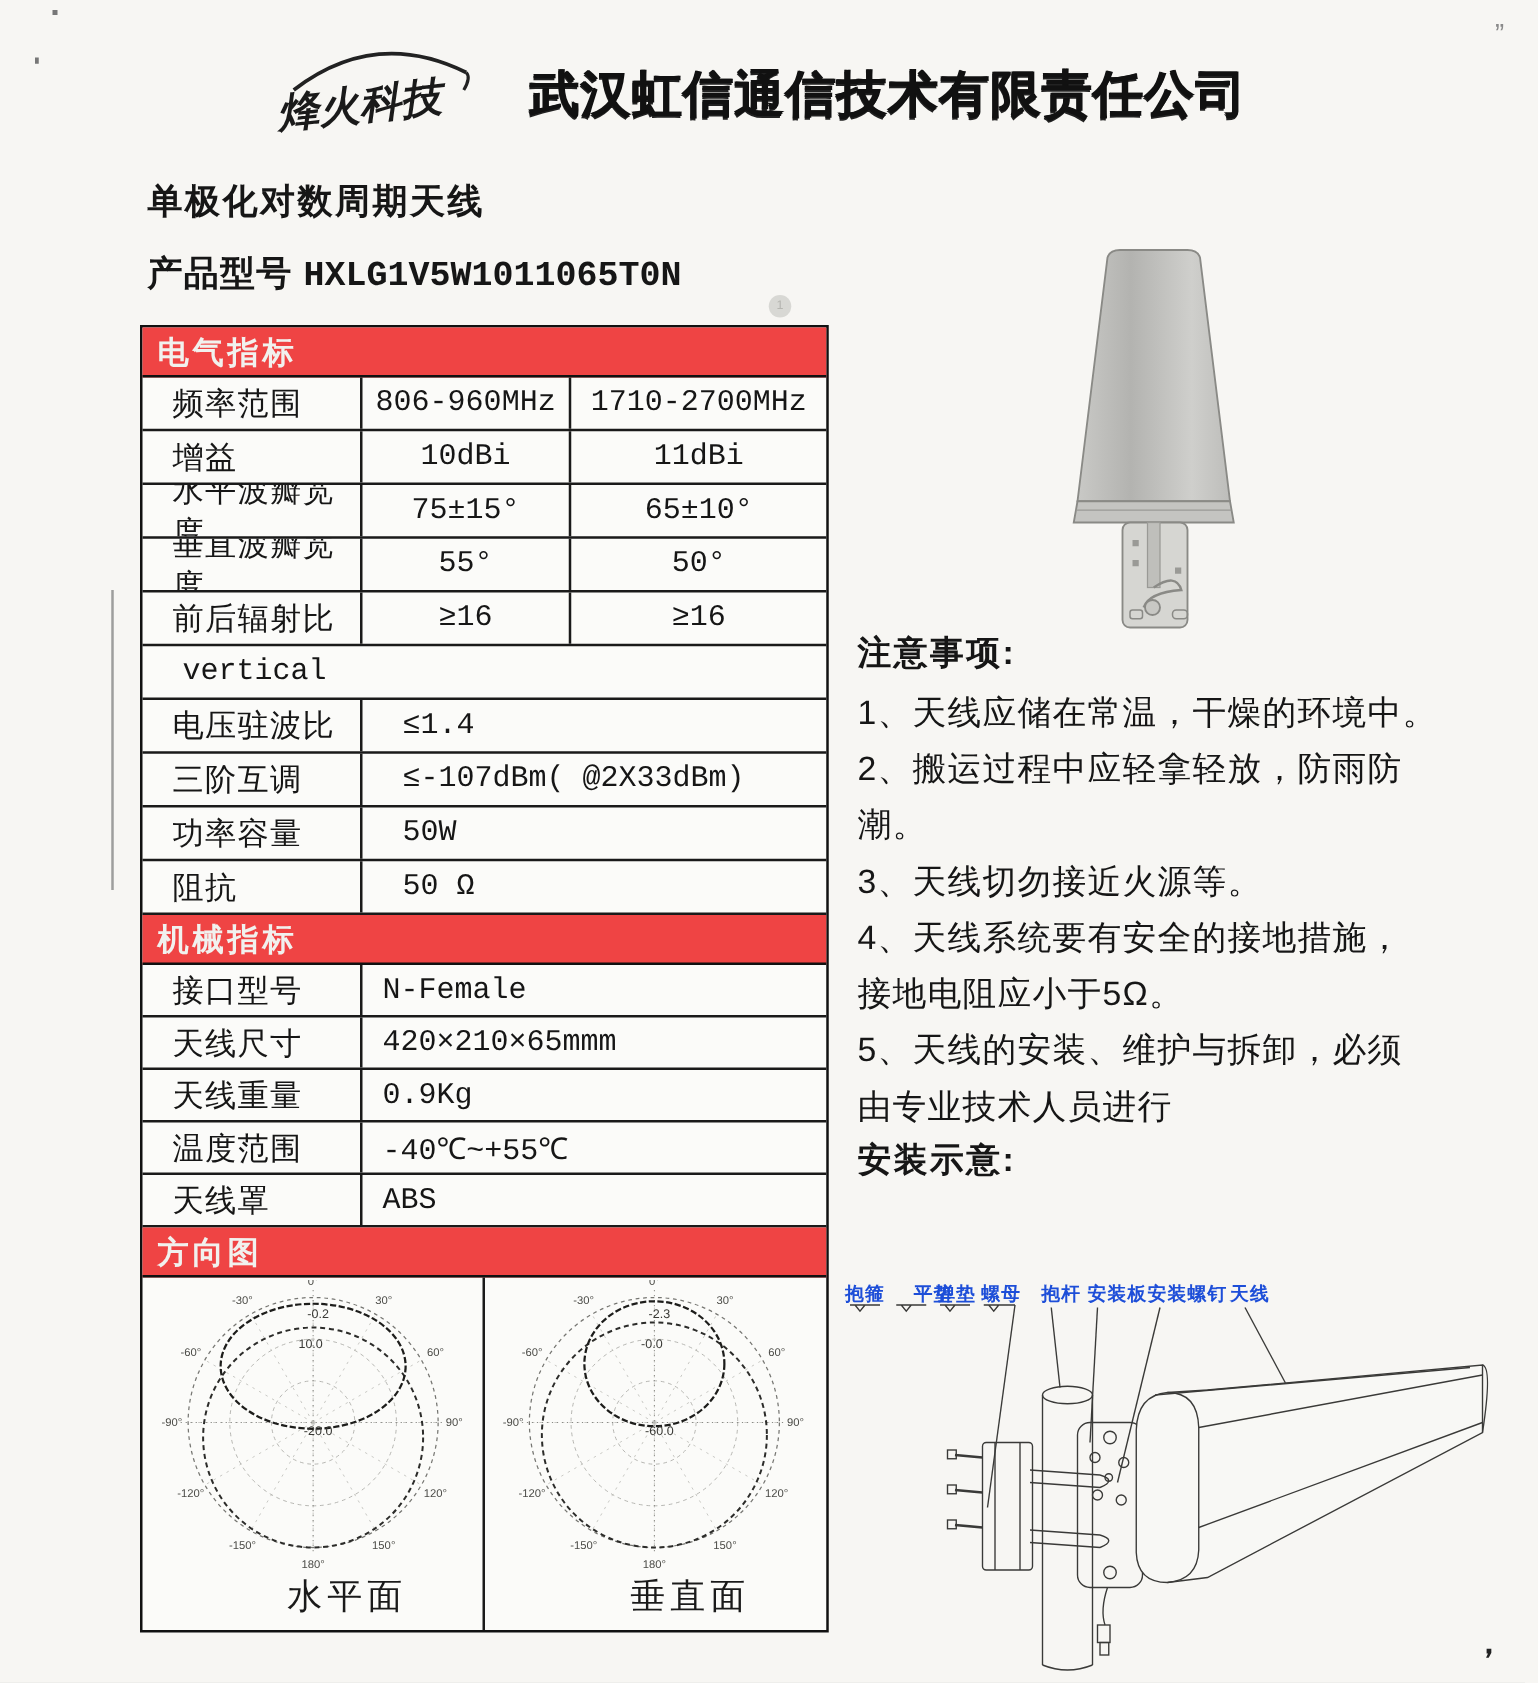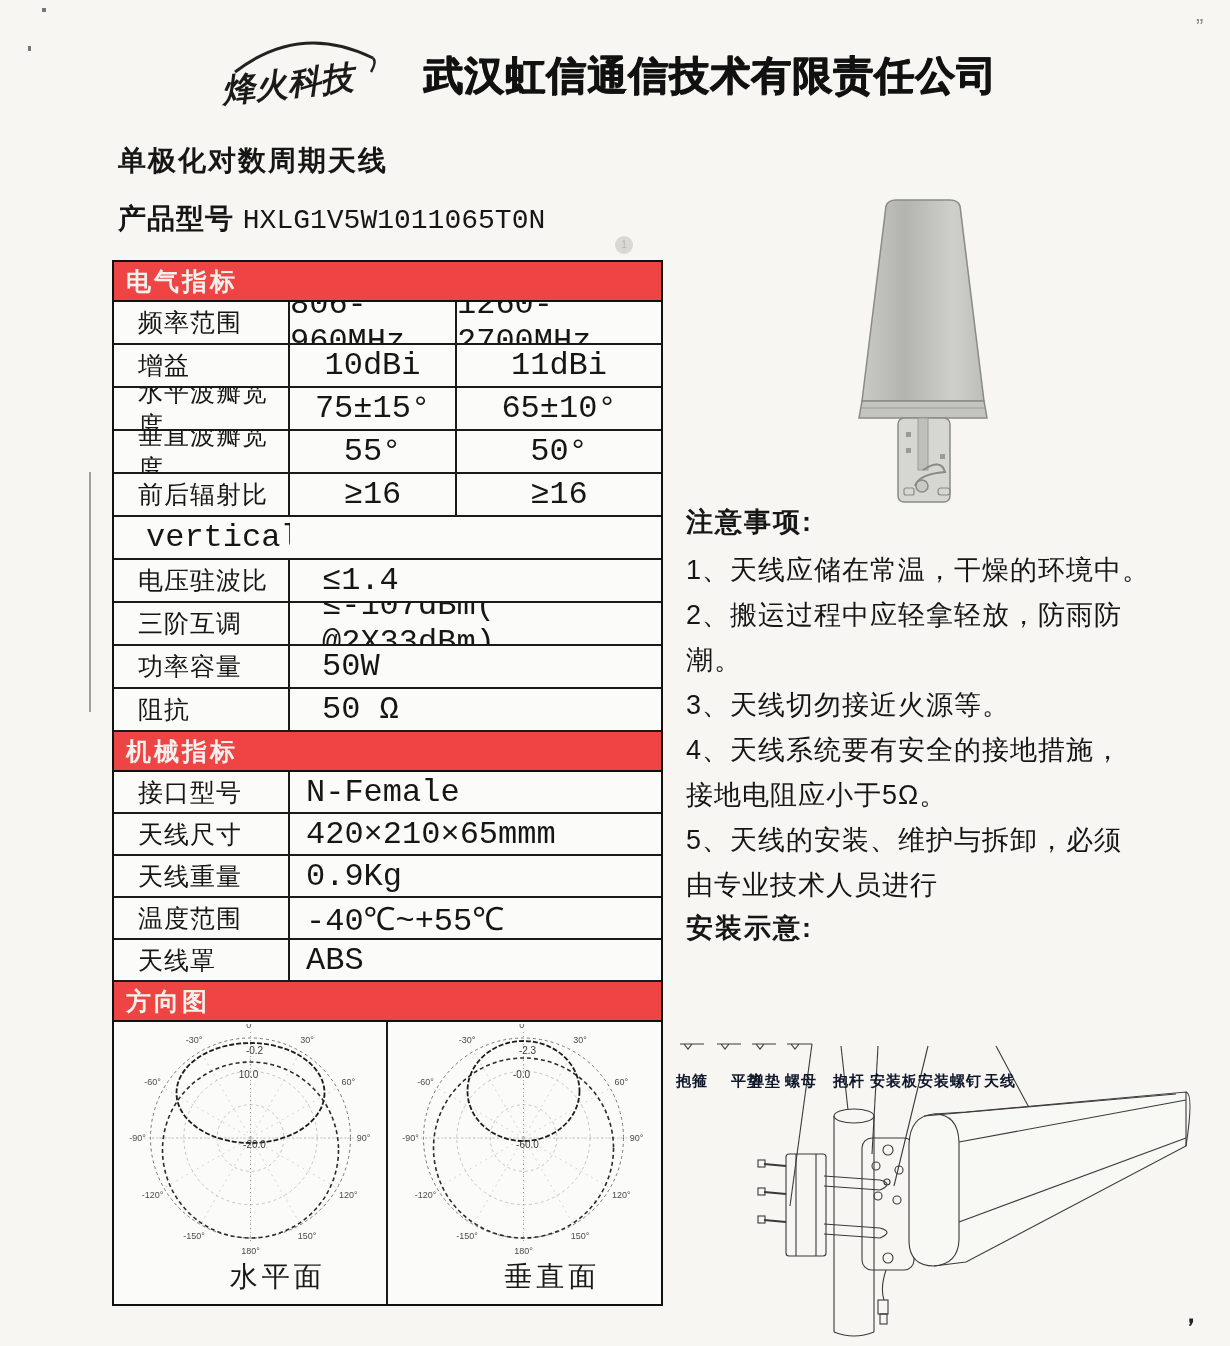--- a/index.html
+++ b/index.html
@@ -12,37 +12,37 @@
   #logo{position:absolute;left:205px;top:30px;width:185px;height:95px;}
   #company{
     position:absolute;left:388px;top:48px;width:580px;
     font-size:40px;font-weight:900;letter-spacing:1px;color:#111;
     text-shadow:1px 0 0 #111, 0 1px 0 #222;
     margin-left:35px;
   }
   
   #product-title{position:absolute;left:118px;top:142px;font-size:28px;font-weight:bold;letter-spacing:2px;}
   #model-line{position:absolute;left:118px;top:200px;font-size:28px;font-weight:bold;letter-spacing:1px;}
-  #model-line .model{font-family:"Liberation Mono",monospace;font-weight:normal;letter-spacing:0;}
+  #model-line .model{font-family:"Liberation Mono",monospace;font-weight:bold;letter-spacing:0;}
   
   #spec-table{
     position:absolute;left:112px;top:260px;width:551px;
     border:2px solid #111;background:#fbfbf9;box-sizing:border-box;
   }
   .sec-bar{
     height:38px;background:#ef4444;color:#f1f1ee;display:flex;align-items:center;
     padding-left:12px;font-size:25px;font-weight:bold;letter-spacing:3px;
     border-bottom:2px solid #111;
   }
   .t-row{display:grid;grid-template-columns:176px 167px 1fr;border-bottom:2px solid #1a1a1a;height:41px;}
   .t-row.span2{grid-template-columns:176px 1fr;}
   .t-row.mech{grid-template-columns:176px 1fr;height:40px;}
   .t-cell{display:flex;align-items:center;box-sizing:border-box;overflow:hidden;}
   .t-label{border-right:2px solid #1a1a1a;padding-left:24px;font-size:25px;letter-spacing:1px;}
-  .t-val{justify-content:center;font-family:"Liberation Mono",monospace;font-size:32px;}
+  .t-val{justify-content:center;font-family:"Liberation Mono",monospace;font-size:24px;}
   .t-val.mid{border-right:2px solid #1a1a1a;}
   .t-val.left{justify-content:flex-start;padding-left:32px;}
   .t-val.mechv{justify-content:flex-start;padding-left:16px;}
   
   #pattern-area{display:grid;grid-template-columns:1fr 1fr;height:282px;}
   .pattern-cell{position:relative;box-sizing:border-box;}
   .pattern-cell.first{border-right:2px solid #1a1a1a;}
   .pattern-caption{
     position:absolute;bottom:8px;width:100%;text-align:center;
     font-size:28px;letter-spacing:4px;color:#1a1a1a;padding-left:28px;
@@ -51,22 +51,22 @@
   
   #antenna-figure{position:absolute;left:818px;top:196px;}
   #notes{position:absolute;left:686px;top:504px;width:540px;}
   #notes .n-title{font-size:27px;font-weight:bold;letter-spacing:2px;margin-bottom:8px;}
   #notes .n-line{font-size:27px;letter-spacing:1px;line-height:45px;}
   #install-title{font-size:27px;font-weight:bold;letter-spacing:2px;margin-top:2px;}
   
   #install-diagram{position:absolute;left:666px;top:1014px;width:564px;height:332px;}
   #install-diagram svg{position:absolute;left:0;top:0;}
   .inst-label{
-    position:absolute;top:12px;font-size:15px;font-weight:bold;color:#0f172a;
-    letter-spacing:1px;white-space:nowrap;margin-top:46px;
+    position:absolute;top:12px;font-size:15px;font-weight:bold;color:#1d4ed8;
+    letter-spacing:1px;white-space:nowrap;
   }
   
   .artifact{position:absolute;color:#8a8a8a;}
   #stamp-one{
     position:absolute;left:615px;top:236px;width:18px;height:18px;border-radius:50%;
     background:#d8d8d4;color:#b5b5b0;font-size:10px;text-align:center;line-height:18px;
   }
   #edge-line{position:absolute;left:89px;top:472px;width:2px;height:240px;background:#555;opacity:.55;}
   .speck{position:absolute;background:#777;}
 </style>
@@ -89,21 +89,21 @@
     <span>产品型号</span>
     <span class="model">HXLG1V5W1011065T0N</span>
   </div>
 
   <div id="spec-table">
     <div class="sec-bar">电气指标</div>
     <div id="elec-rows">
         <div class="t-row">
           <div class="t-cell t-label">频率范围</div>
           <div class="t-cell t-val mid">806-960MHz</div>
-          <div class="t-cell t-val">1260-2700MHz</div>
+          <div class="t-cell t-val">1710-2700MHz</div>
         </div>
         <div class="t-row">
           <div class="t-cell t-label">增益</div>
           <div class="t-cell t-val mid">10dBi</div>
           <div class="t-cell t-val">11dBi</div>
         </div>
         <div class="t-row">
           <div class="t-cell t-label">水平波瓣宽度</div>
           <div class="t-cell t-val mid">75±15°</div>
           <div class="t-cell t-val">65±10°</div>

